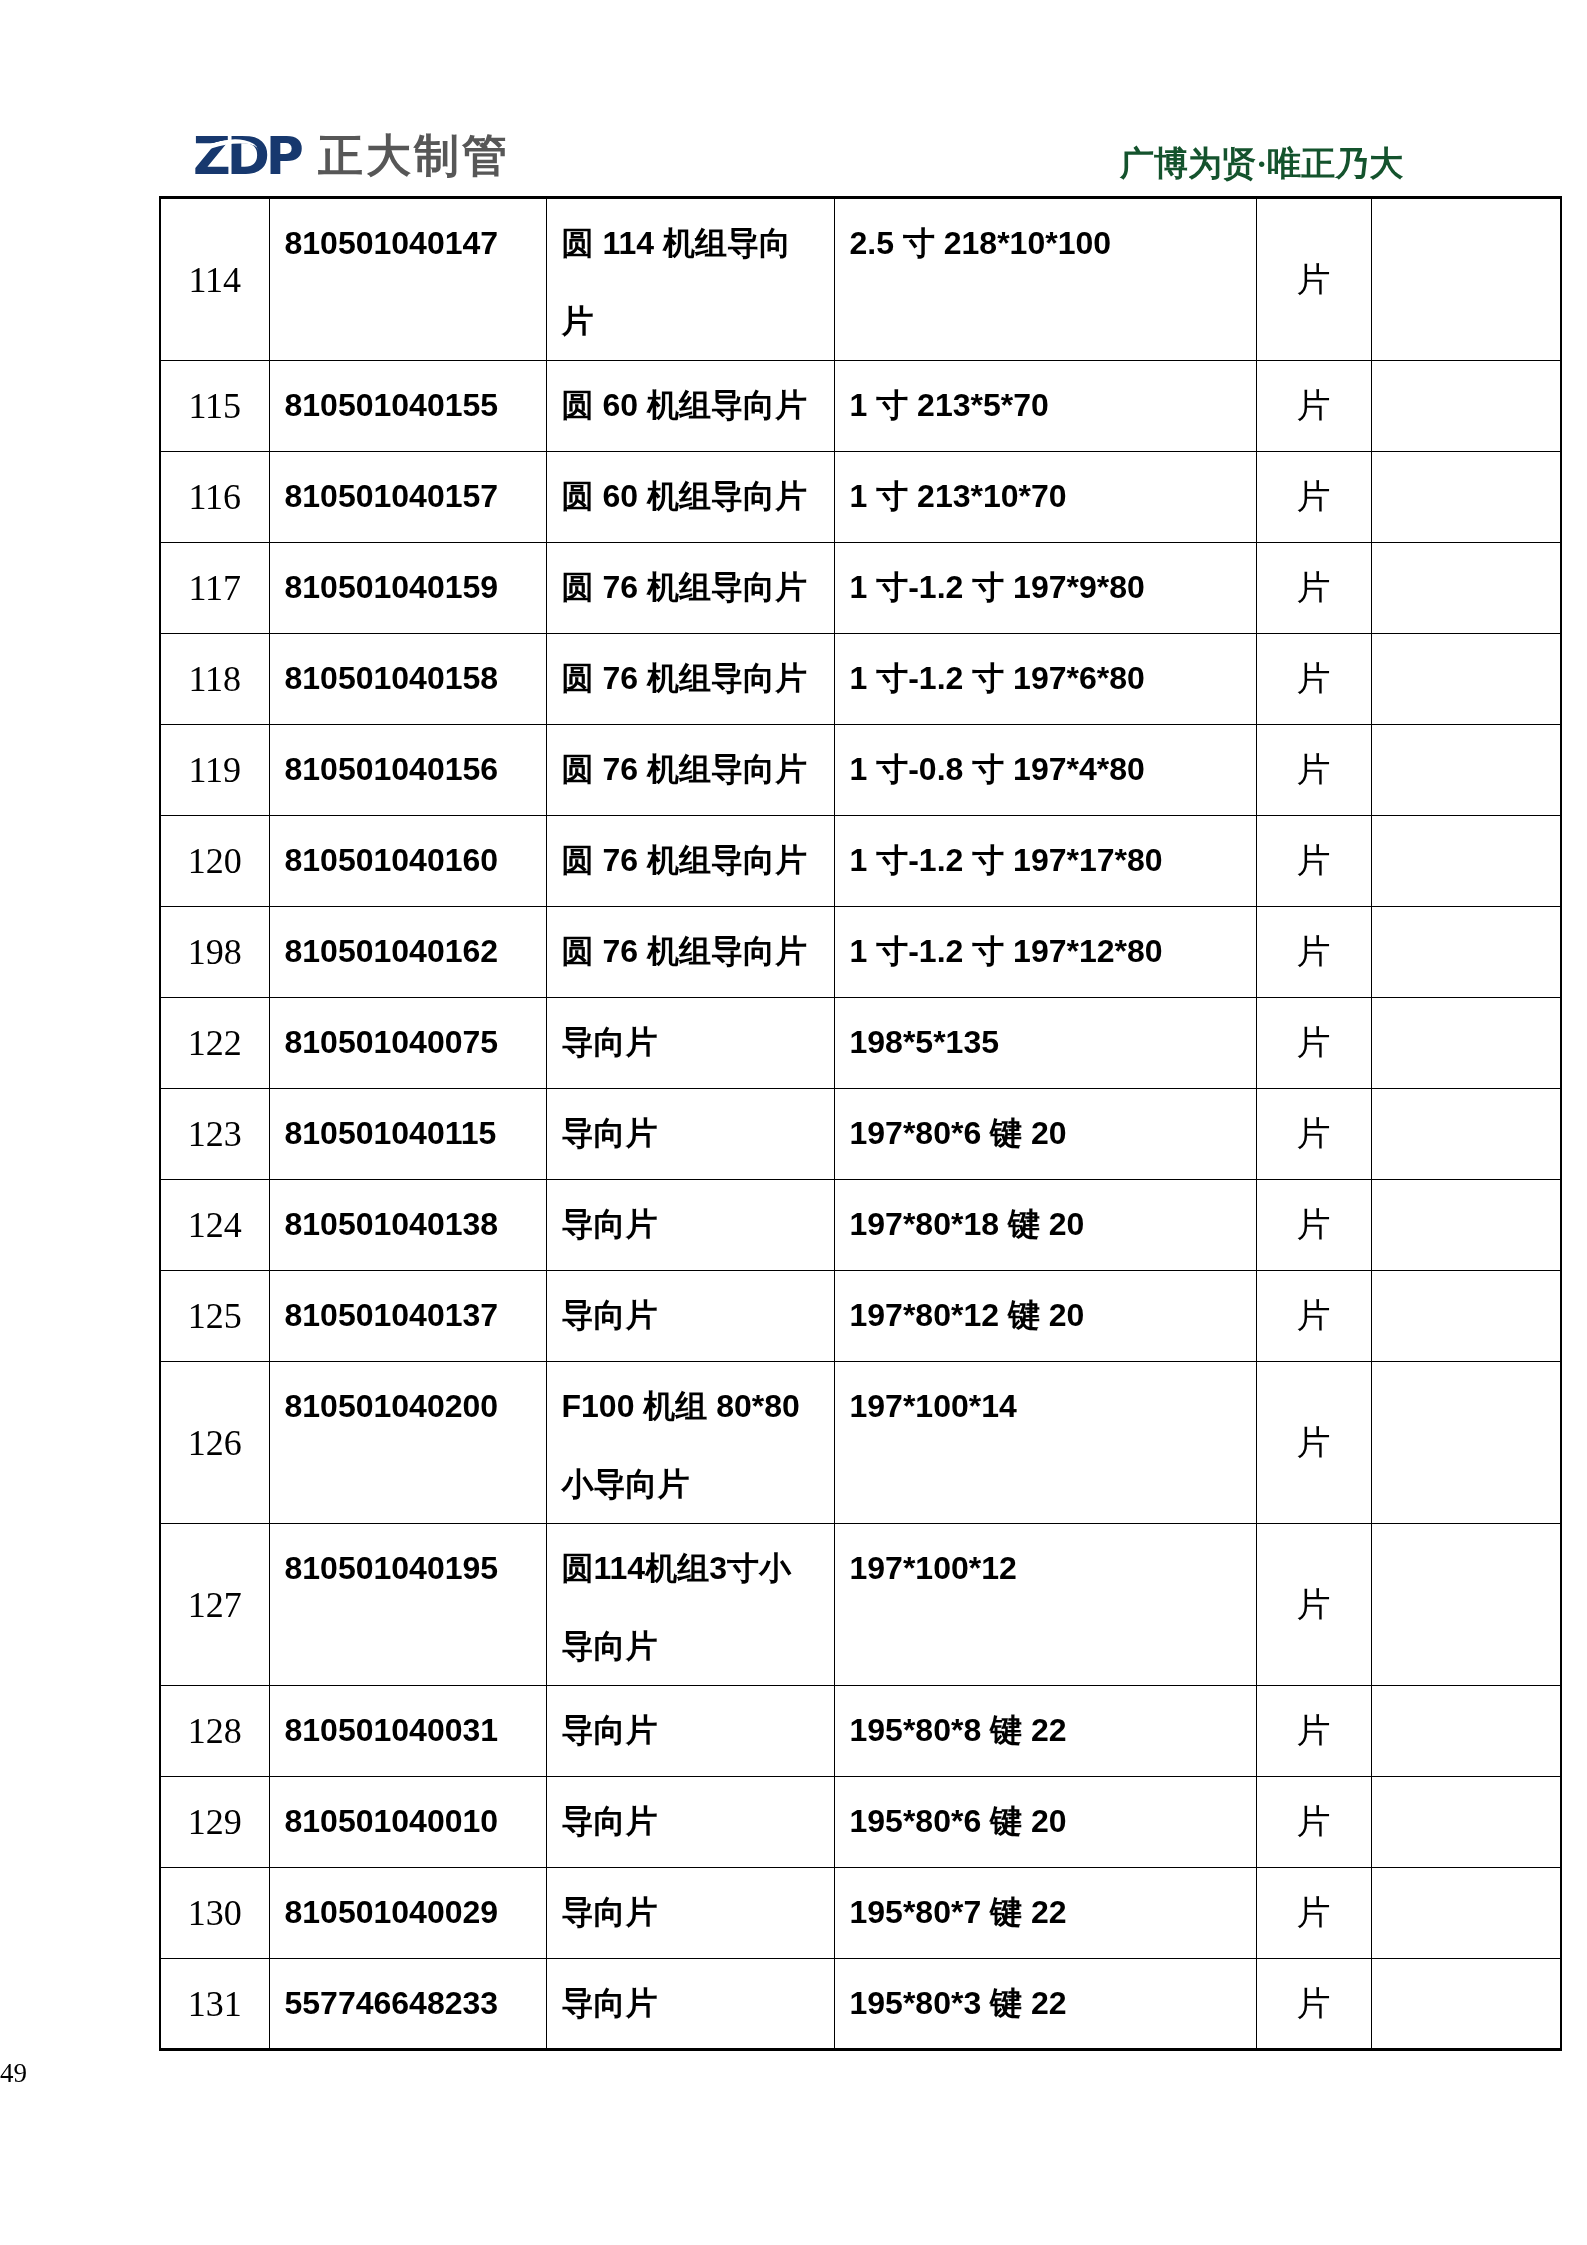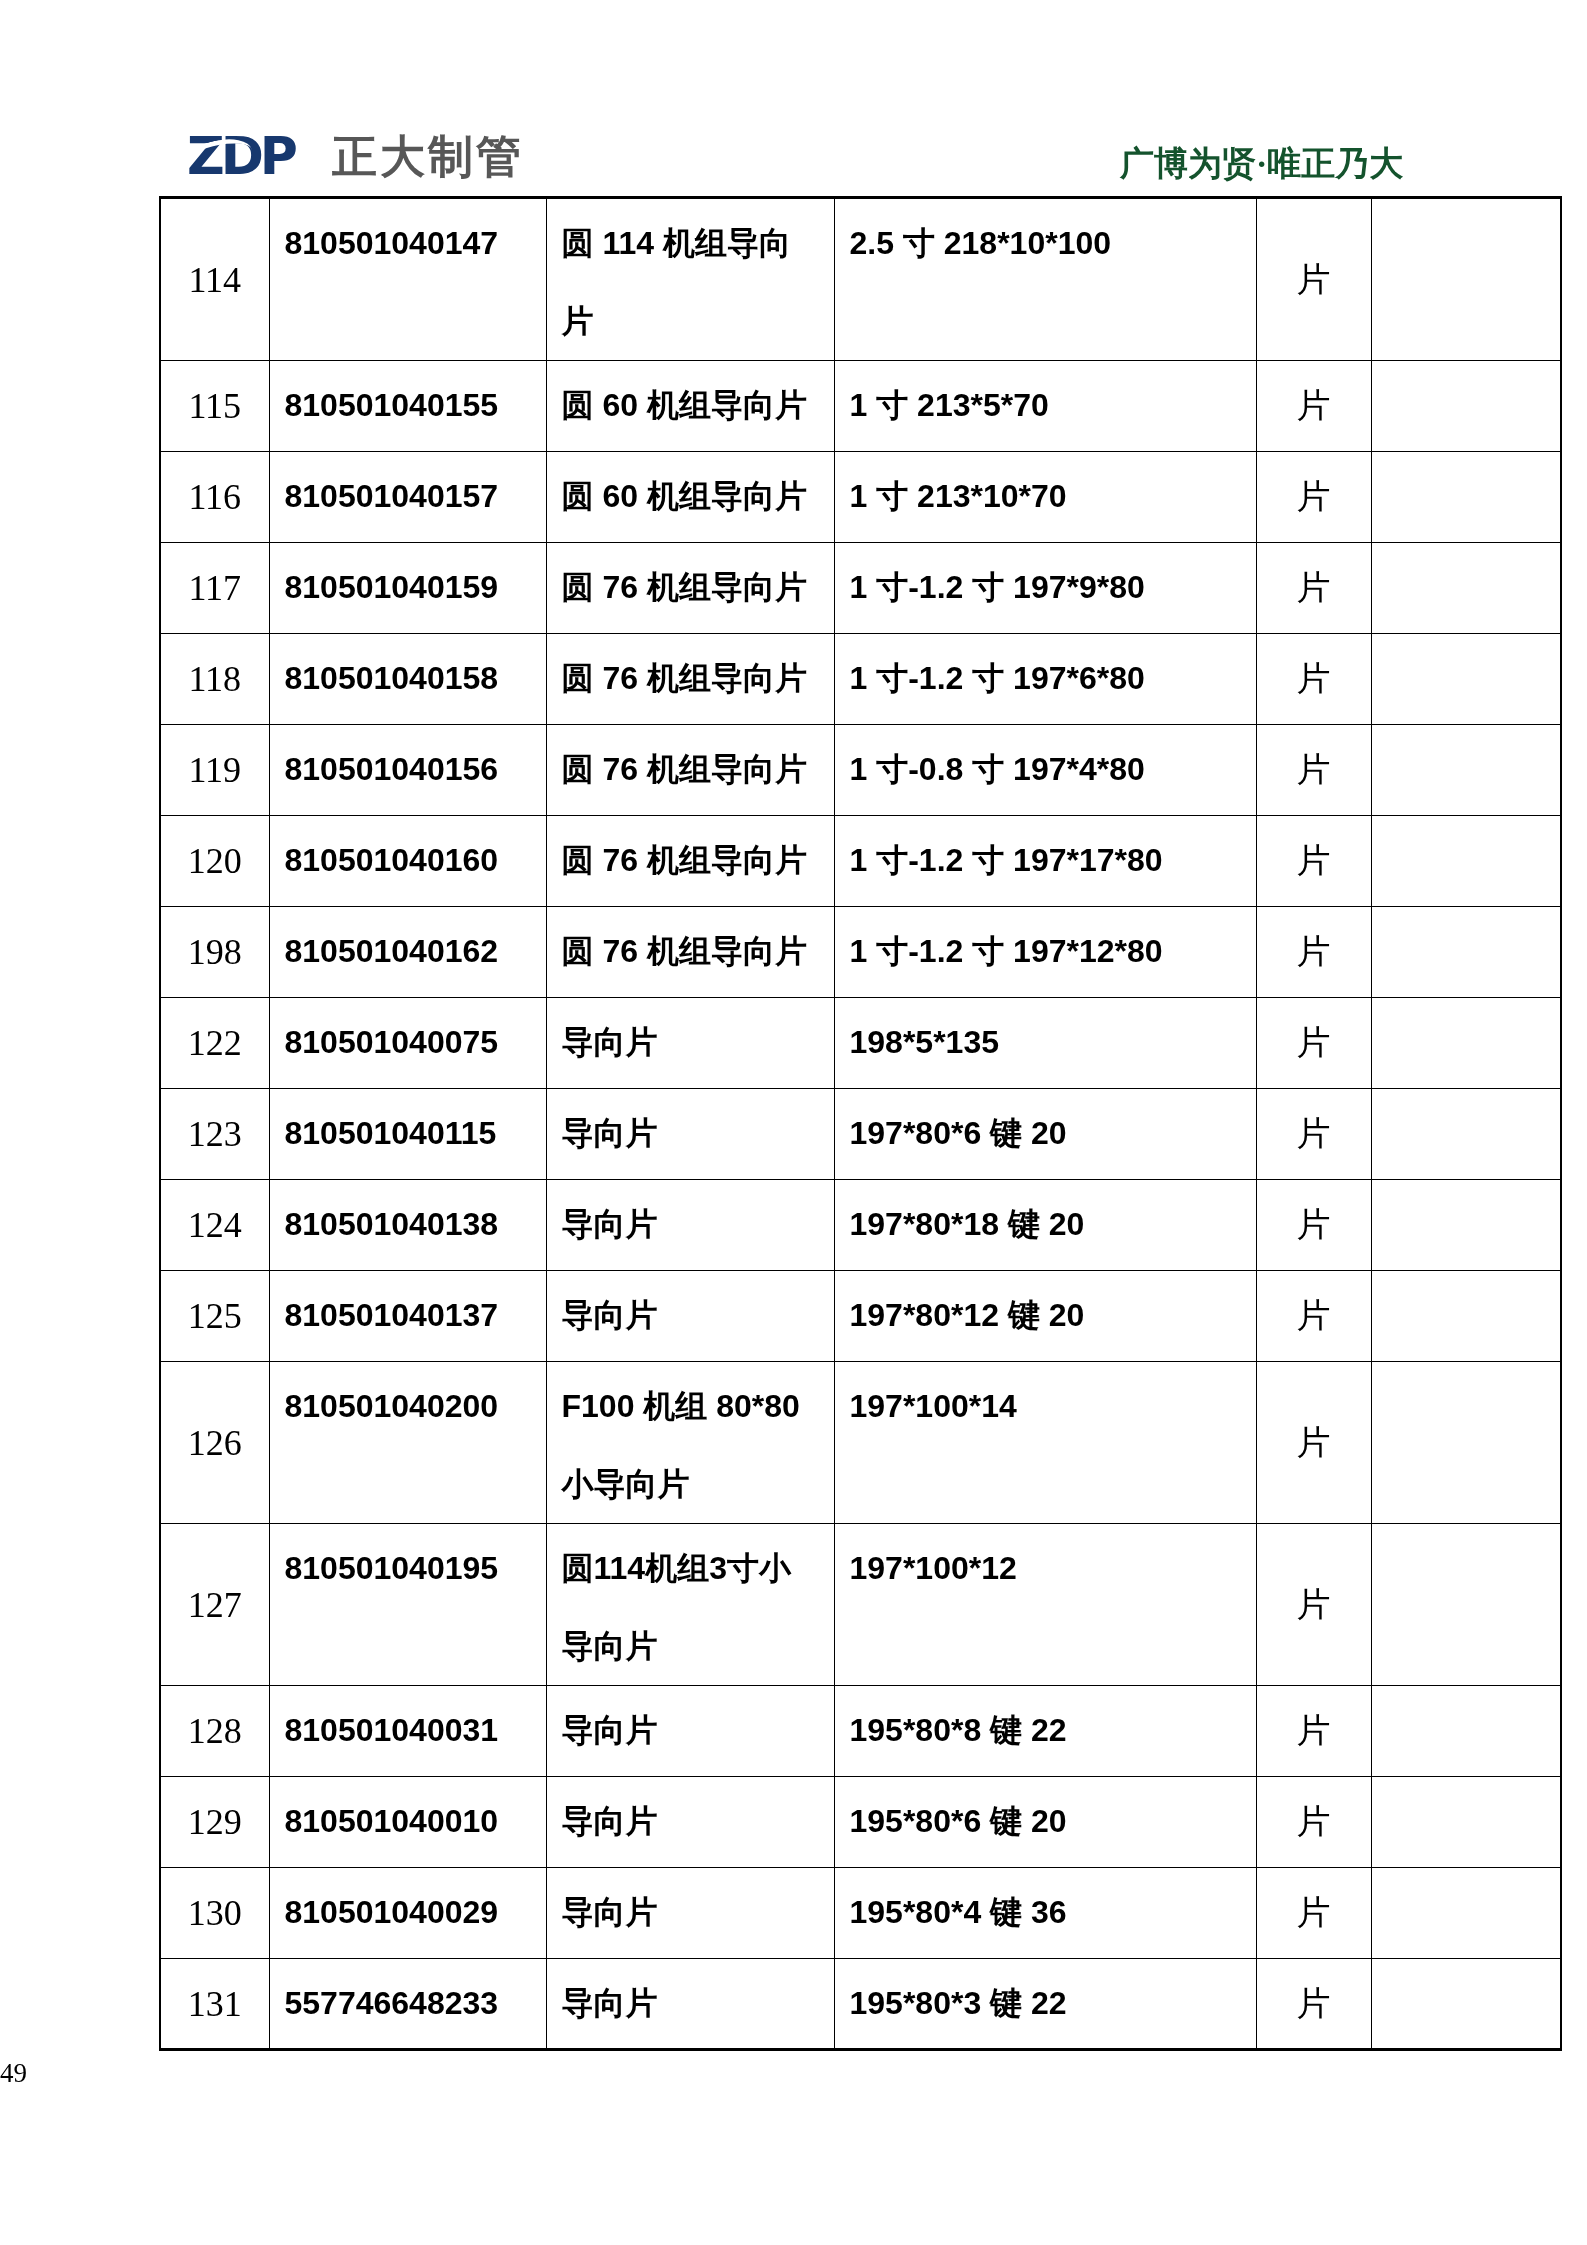--- a/index.html
+++ b/index.html
@@ -10,25 +10,25 @@
     background: #ffffff;
     margin: 0 auto;
     overflow: hidden;
     font-family: "Liberation Sans", sans-serif;
     color: #000;
   }
 
   
   .header-logo {
     position: absolute;
-    left: 187px;
+    left: 193px;
     top: 130px;
     display: flex;
-    align-items: center;
-    gap: 32px;
+    align-items: flex-start;
+    gap: 12px;
   }
   .zdp-mark {
     position: relative;
     font-family: "DejaVu Sans", sans-serif;
     font-weight: 900;
     font-size: 52px;
     line-height: 1.0;
     letter-spacing: -4px;
     color: #17386e;
     padding-right: 6px;
@@ -276,21 +276,21 @@
       <td class="cell-code">810501040010</td>
       <td class="cell-name">导向片</td>
       <td class="cell-spec">195*80*6 键 20</td>
       <td class="cell-unit">片</td>
       <td class="cell-note"></td>
     </tr>
         <tr>
       <td class="cell-num">130</td>
       <td class="cell-code">810501040029</td>
       <td class="cell-name">导向片</td>
-      <td class="cell-spec">195*80*4 键 36</td>
+      <td class="cell-spec">195*80*7 键 22</td>
       <td class="cell-unit">片</td>
       <td class="cell-note"></td>
     </tr>
         <tr>
       <td class="cell-num">131</td>
       <td class="cell-code">557746648233</td>
       <td class="cell-name">导向片</td>
       <td class="cell-spec">195*80*3 键 22</td>
       <td class="cell-unit">片</td>
       <td class="cell-note"></td>

